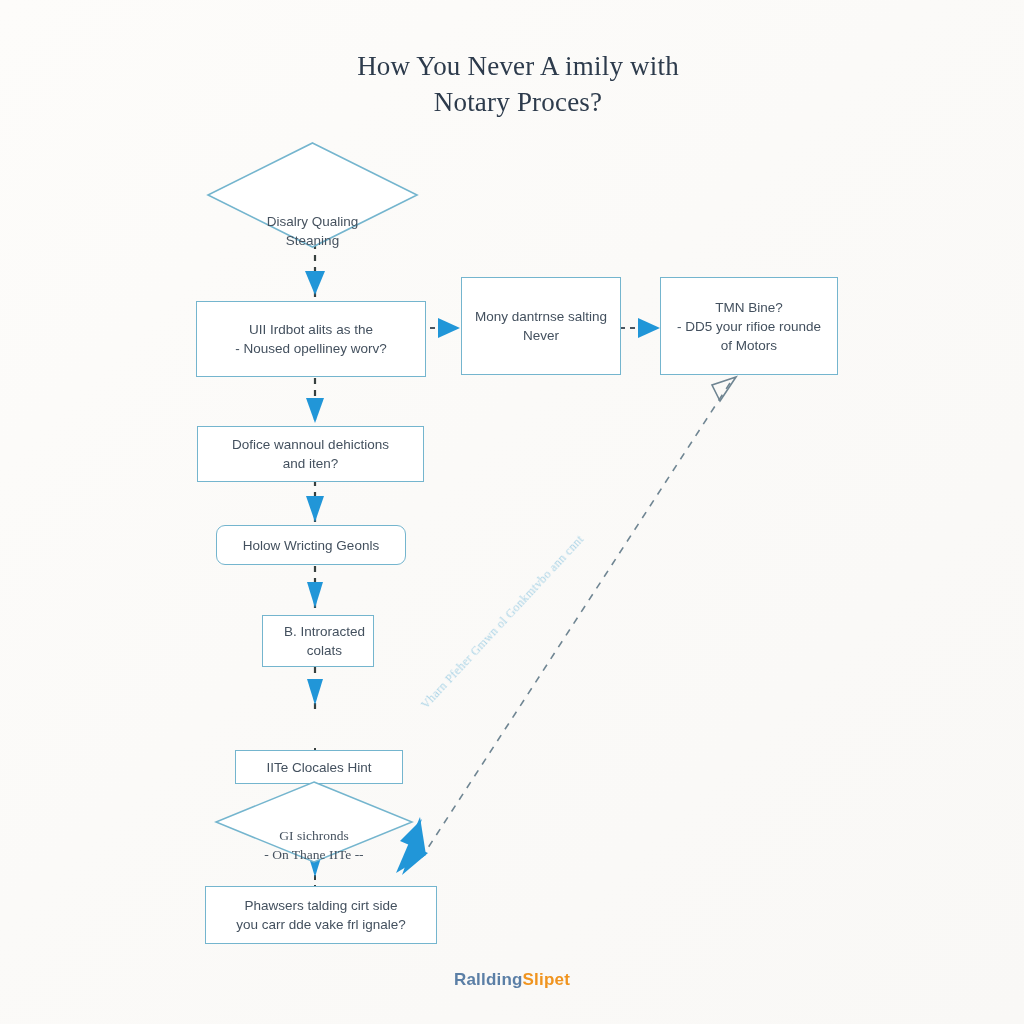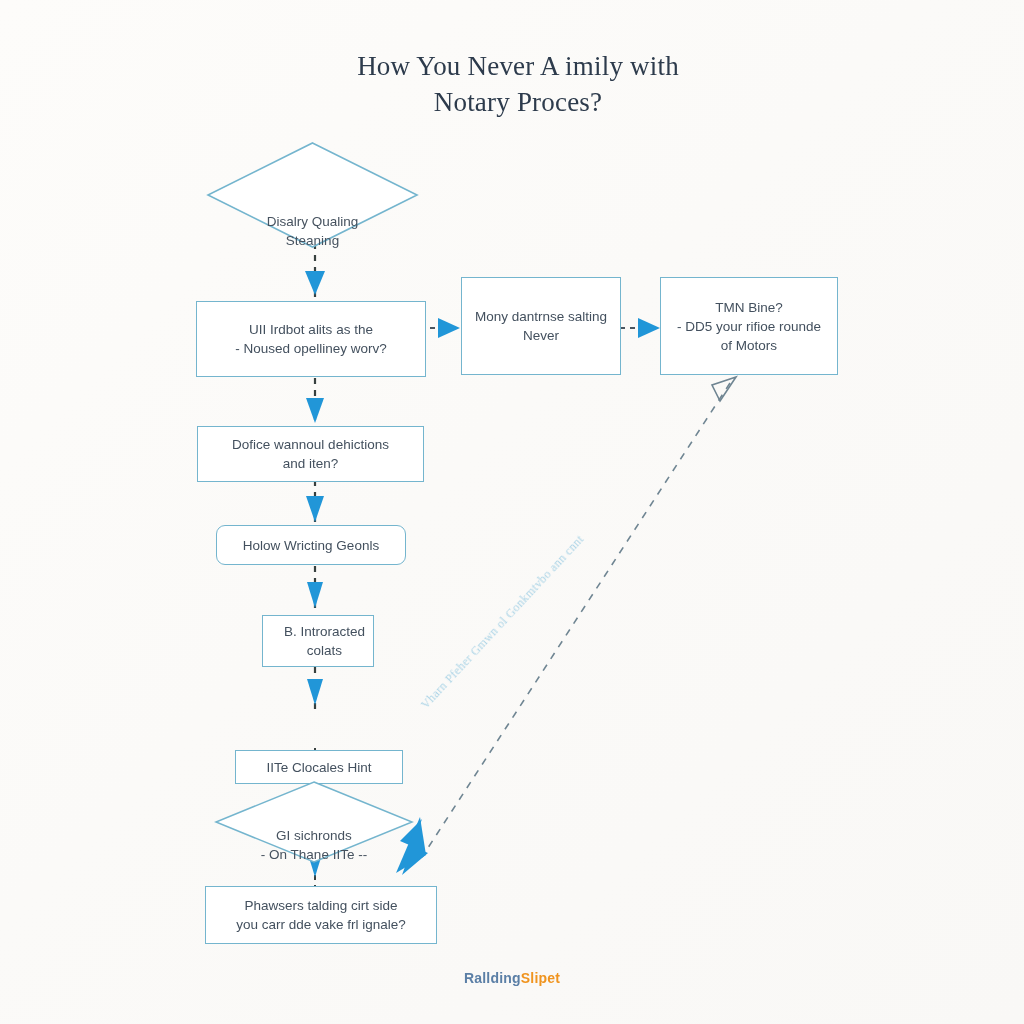--- a/index.html
+++ b/index.html
@@ -98,21 +98,21 @@
     opacity: 0.95;
   }
 
   
   #footer {
     position: absolute;
     left: 0;
     top: 970px;
     width: 1024px;
     text-align: center;
-    font-size: 14px;
+    font-size: 17px;
     font-weight: bold;
     letter-spacing: 0.2px;
   }
   #footer .w1 { color: #5b7fa6; }
   #footer .w2 { color: #f0941f; }
 </style>
 </head>
 <body>
 
 <div id="canvas">
@@ -251,21 +251,21 @@
       <span>colats</span>
     </div>
   </div>
 
   <div class="node" style="left:235px; top:714px; width:168px; height:34px;margin-top:36px;">
     <div class="txt">
       <span>IITe Clocales Hint</span>
     </div>
   </div>
 
-  <div class="diamond" style="left:214px; top:780px; width:200px; height:84px;">
+  <div class="diamond" style="left:214px; top:780px; width:200px; height:84px;font-family:Liberation Serif, serif;">
     <svg width="200" height="84" viewBox="0 0 200 84">
       <polygon points="100,2 198,42 100,82 2,42" fill="#ffffff" stroke="#74b5ce" stroke-width="1.5"></polygon>
     </svg>
     <div class="dlabel">
       <div>
         <span>GI sichronds</span>
         <span>- On Thane IITe --</span>
       </div>
     </div>
   </div>

